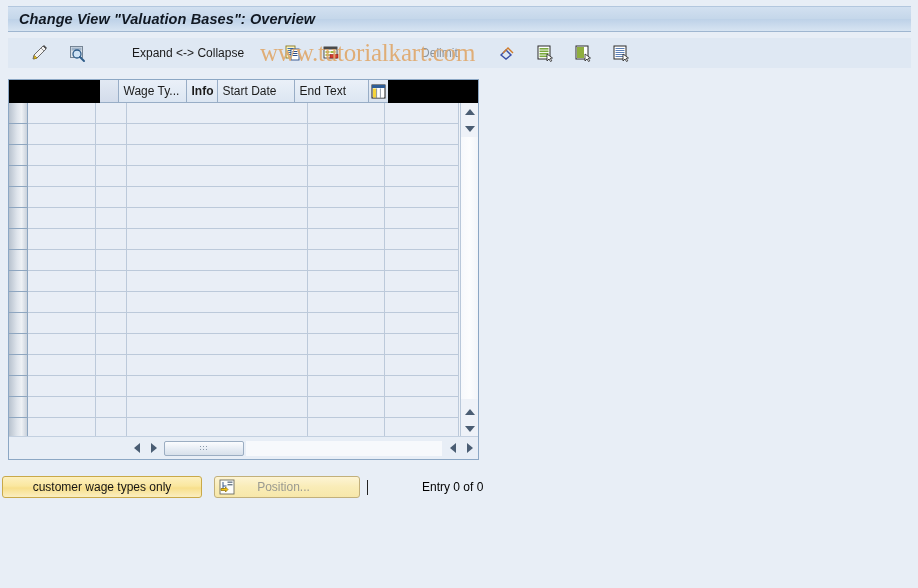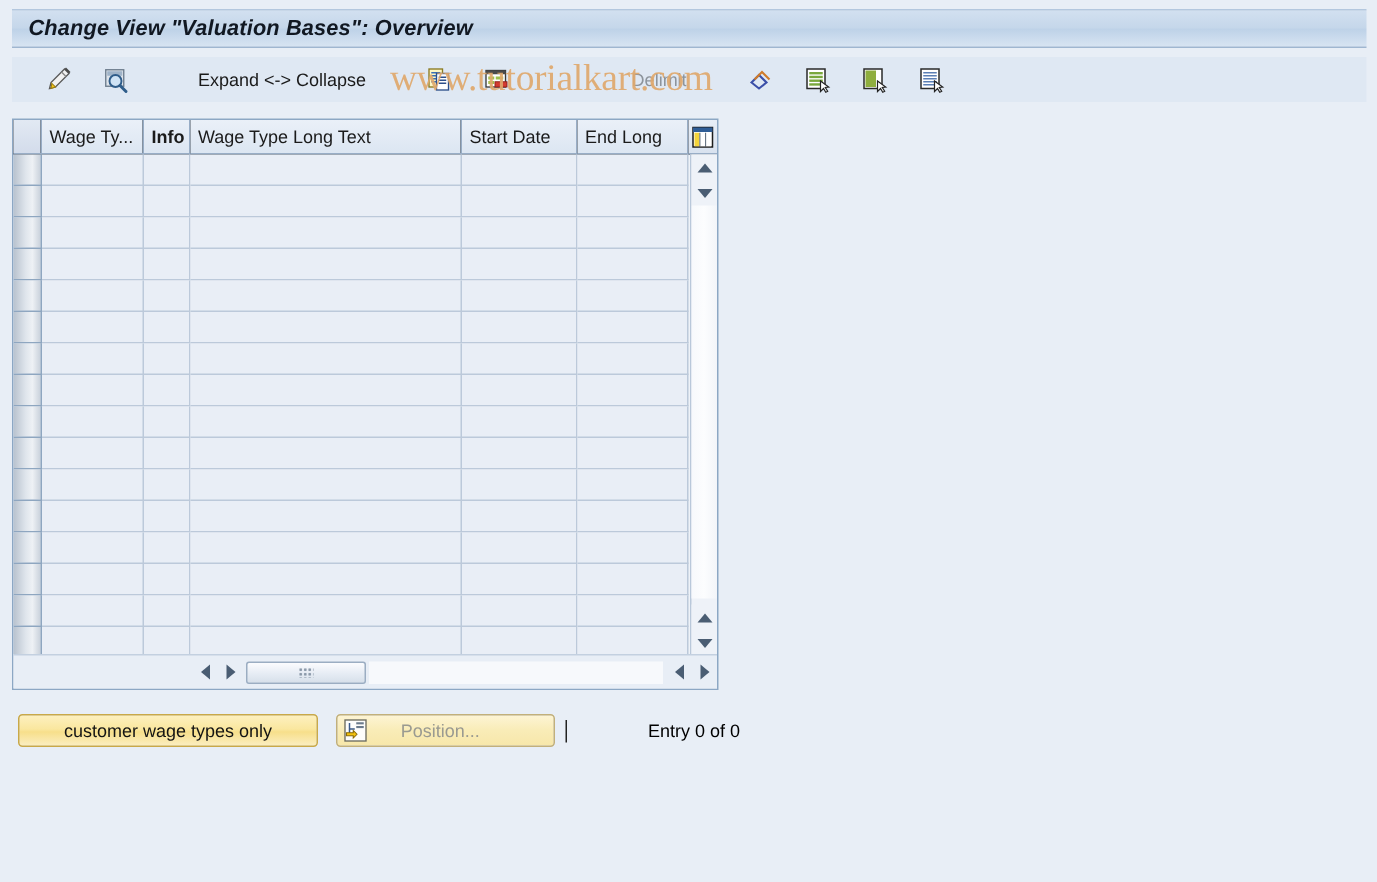--- a/index.html
+++ b/index.html
@@ -253,21 +253,21 @@
     width: 0; height: 0;
   }
   .arrow-l { border-top: 5px solid transparent; border-bottom: 5px solid transparent; border-right: 6px solid #4a5d73; }
   .arrow-r { border-top: 5px solid transparent; border-bottom: 5px solid transparent; border-left: 6px solid #4a5d73; }
   .arrow-u { border-left: 5px solid transparent; border-right: 5px solid transparent; border-bottom: 6px solid #4a5d73; }
   .arrow-d { border-left: 5px solid transparent; border-right: 5px solid transparent; border-top: 6px solid #4a5d73; }
 
   
   #bottom-bar {
     position: absolute;
-    left: 12px; top: 474px;
+    left: 2px; top: 474px;
     width: 903px; height: 26px;
     display: flex;
     align-items: center;
   }
   #customer-wage-btn {
     width: 200px; height: 22px;
     background: linear-gradient(to bottom, #fdf0bf 0%, #fae79f 45%, #f7df8b 55%, #fbeec0 100%);
     border: 1px solid #c9a949;
     border-radius: 3px;
     display: flex;
@@ -418,23 +418,22 @@
   </div>
 
   <div id="watermark">www.tutorialkart.com</div>
 
   <div id="table-container">
 
     <div id="table-header">
       <div class="hdr-cell corner"></div>
       <div class="hdr-cell c-wagetype">Wage Ty...</div>
       <div class="hdr-cell c-info">Info</div>
-      <div class="hdr-cell c-longtext">Wage Type Long Text</div>
       <div class="hdr-cell c-start">Start Date</div>
-      <div class="hdr-cell c-end">End Long</div>
+      <div class="hdr-cell c-end">End Text</div>
       <div class="hdr-cell settings">
         <svg width="15" height="15" viewBox="0 0 15 15">
           <rect x="1" y="1" width="13" height="13" fill="#ffffff" stroke="#1d1d1d" stroke-width="1"></rect>
           <rect x="1" y="1" width="13" height="3" fill="#2f5d96"></rect>
           <rect x="2" y="4.5" width="3.3" height="9" fill="#f5d43a"></rect>
           <rect x="5.8" y="4.5" width="3.3" height="9" fill="#ffffff"></rect>
           <rect x="9.6" y="4.5" width="3.4" height="9" fill="#ffffff"></rect>
           <path d="M5.6 4.5 L5.6 13.5 M9.4 4.5 L9.4 13.5" stroke="#5d6b7c" stroke-width="0.7"></path>
         </svg>
       </div>

